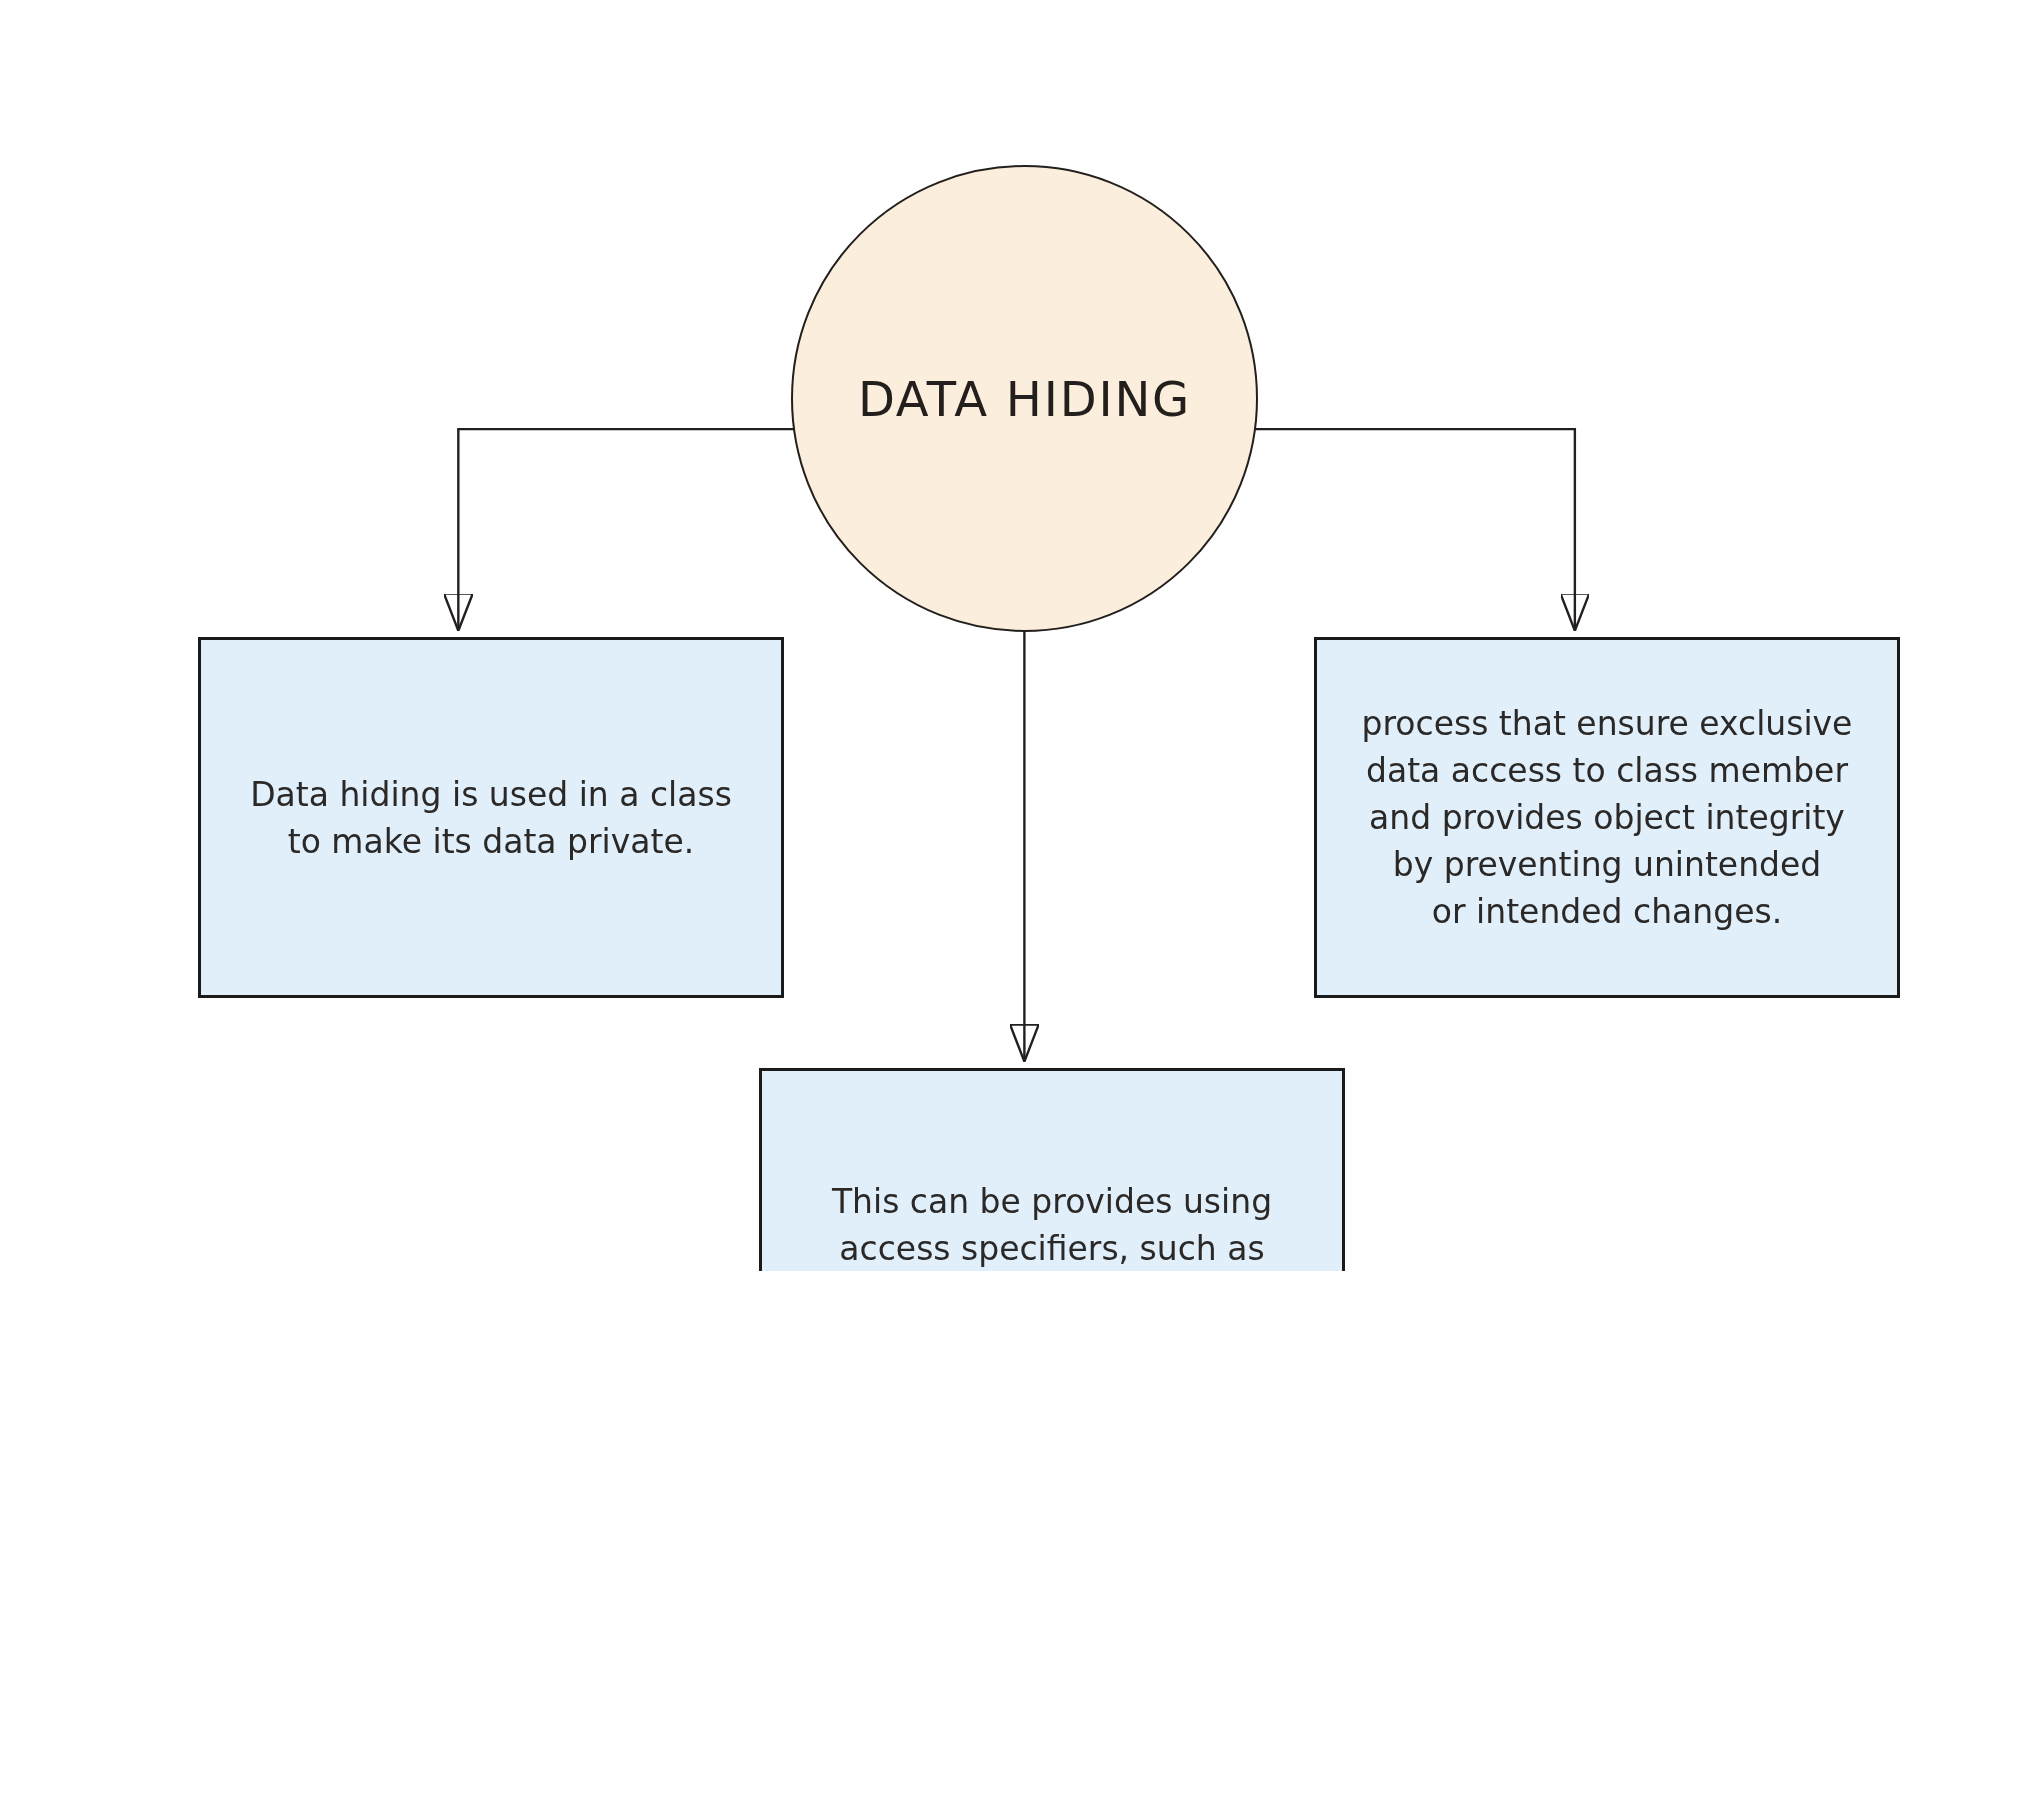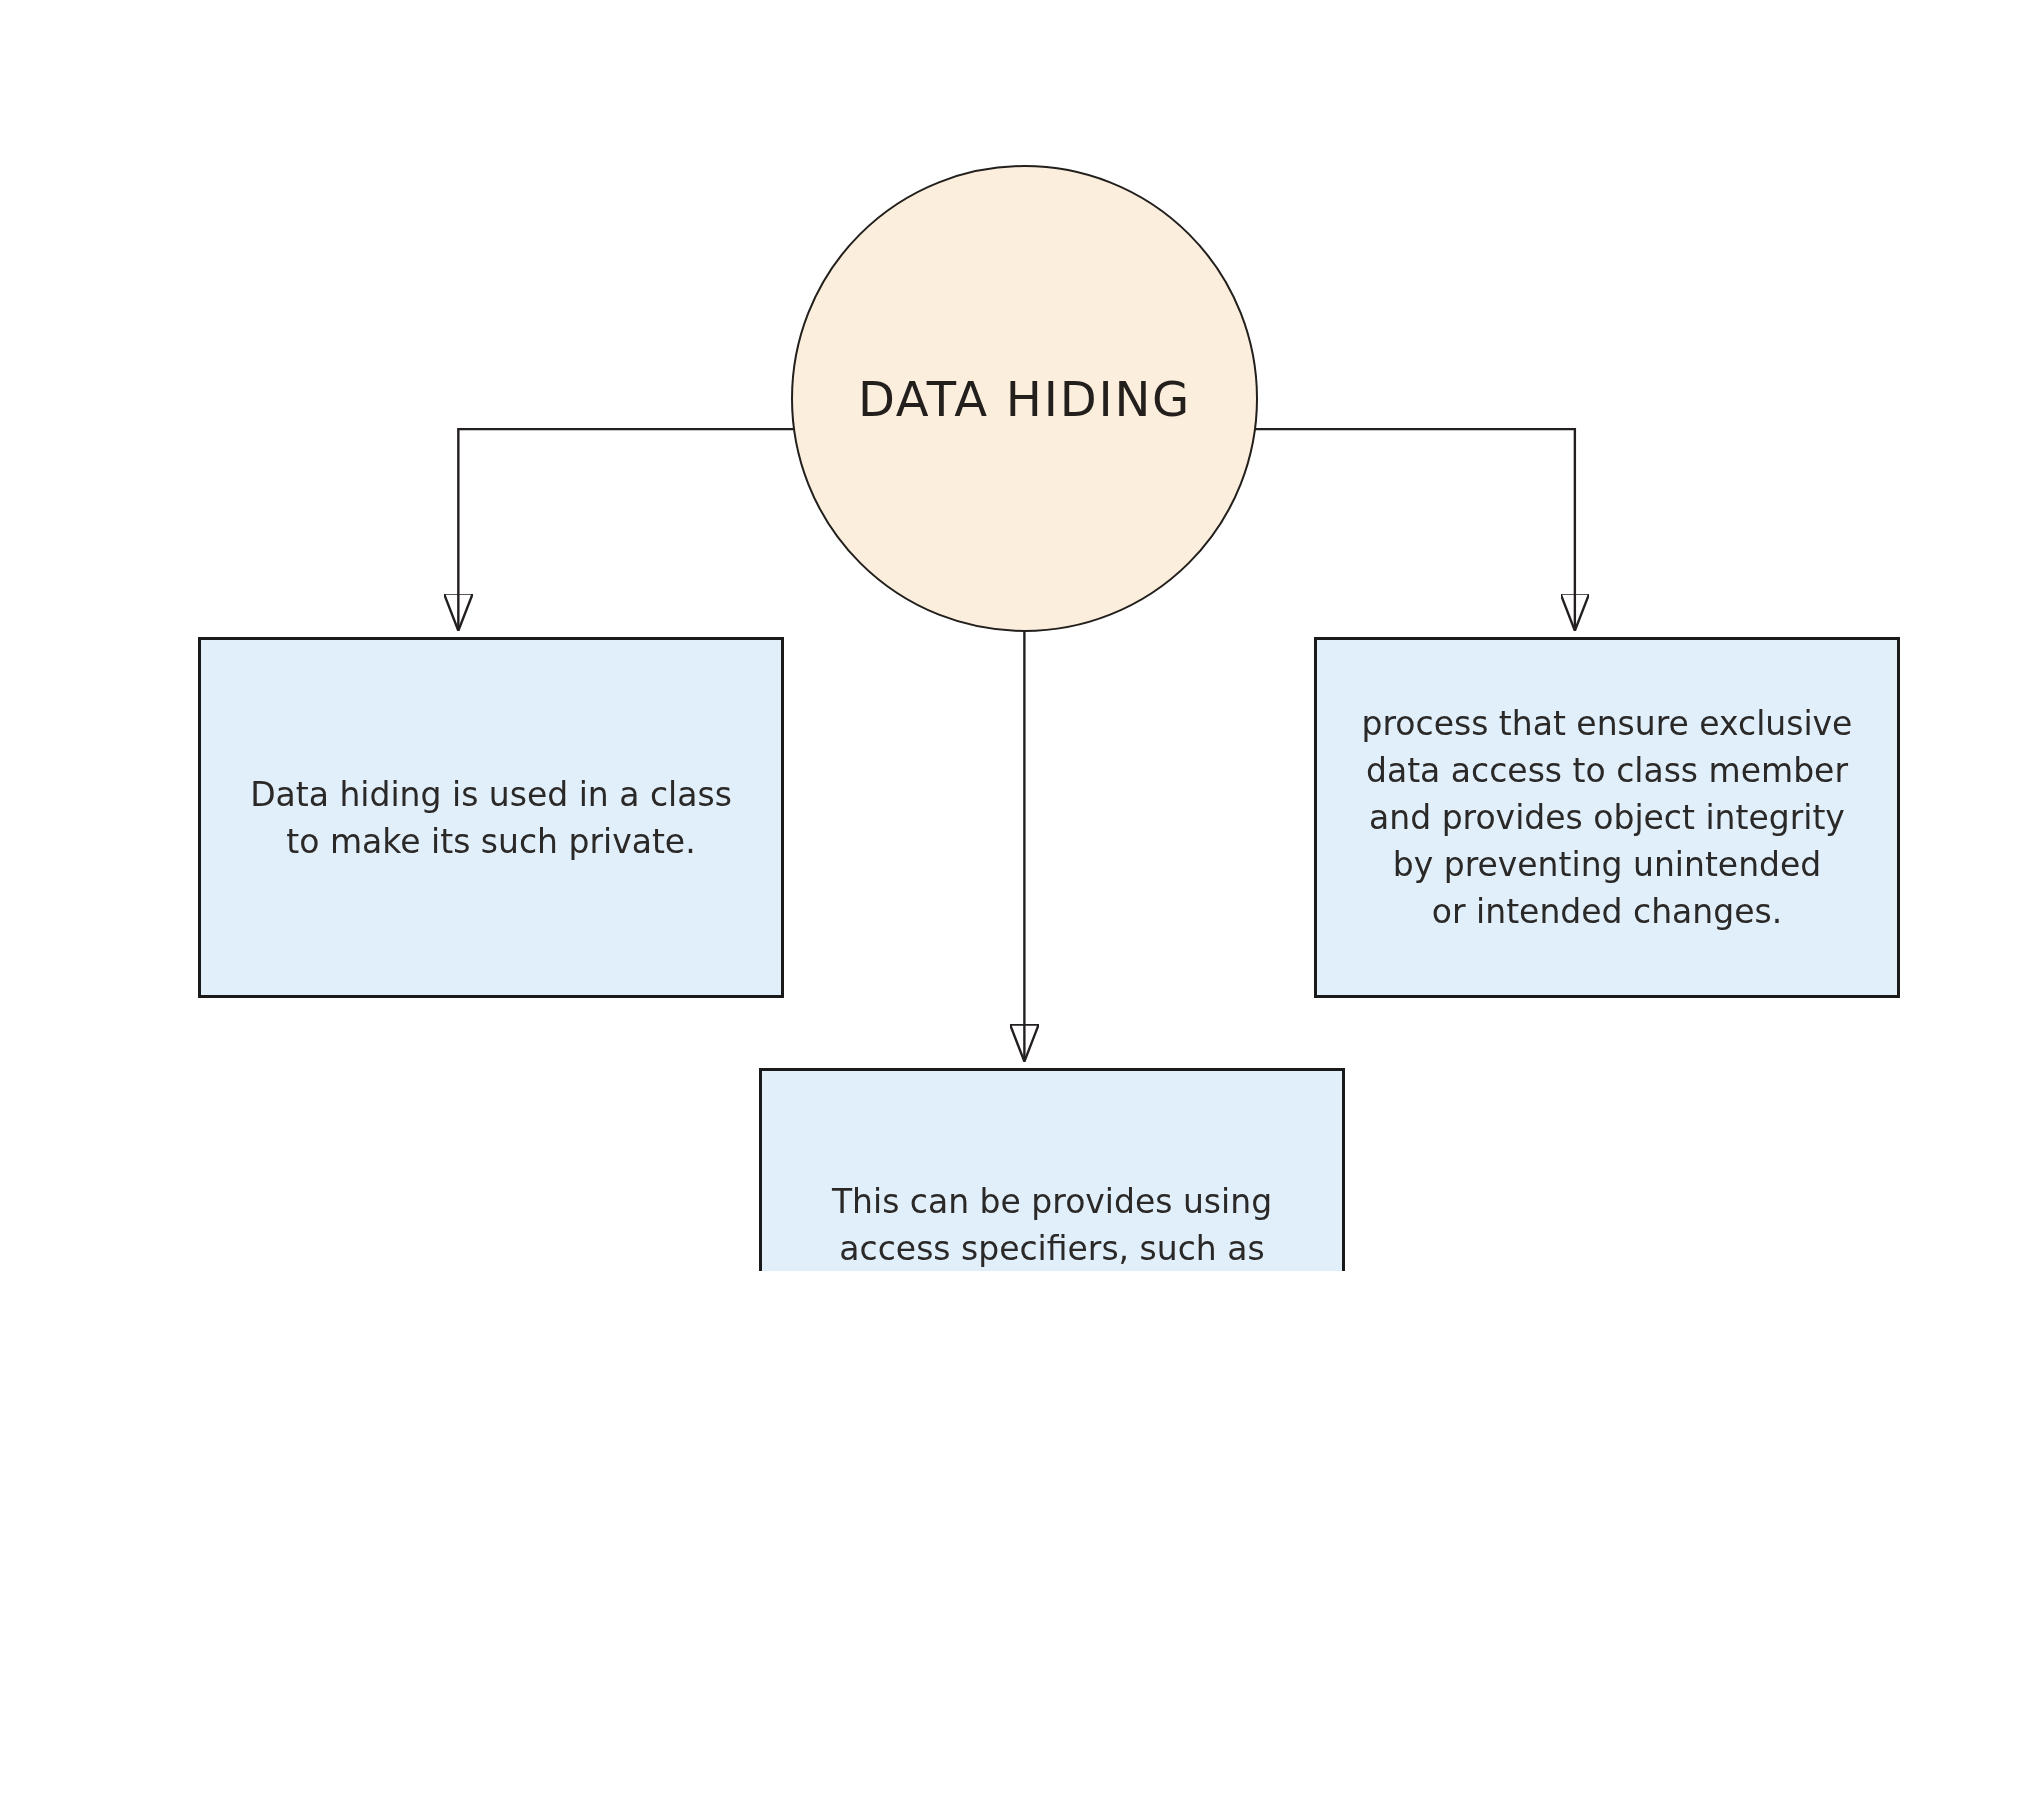--- a/index.html
+++ b/index.html
@@ -110,21 +110,21 @@
     <path d="M 2097 717 L 2632 717 L 2632 1052" marker-end="url(#arrowhead)"></path>
     <path d="M 1712 1054 L 1712 1772" marker-end="url(#arrowhead)"></path>
   </svg>
 
   <div class="circle-node">
     <span class="circle-label">DATA HIDING</span>
   </div>
 
   <div class="box box-left">
     <div class="box-text">Data hiding is used in a class
-to make its such private.</div>
+to make its data private.</div>
   </div>
 
   <div class="box box-right">
     <div class="box-text">process that ensure exclusive
 data access to class member
 and provides object integrity
 by preventing unintended
 or intended changes.</div>
   </div>
 

